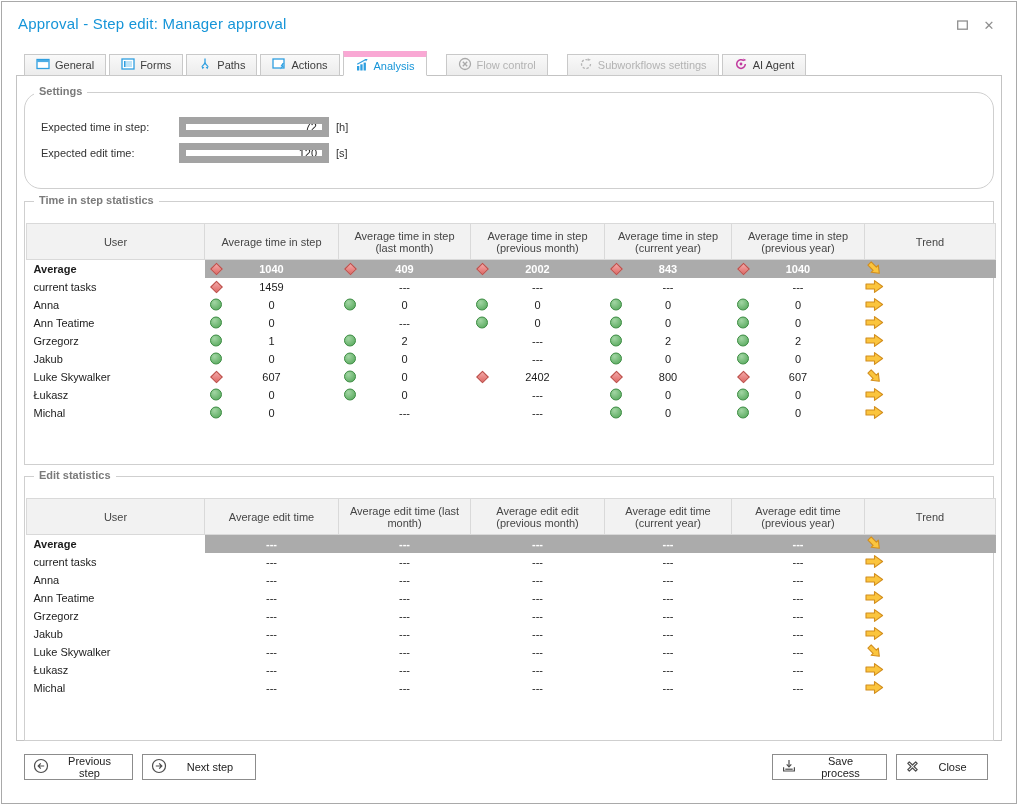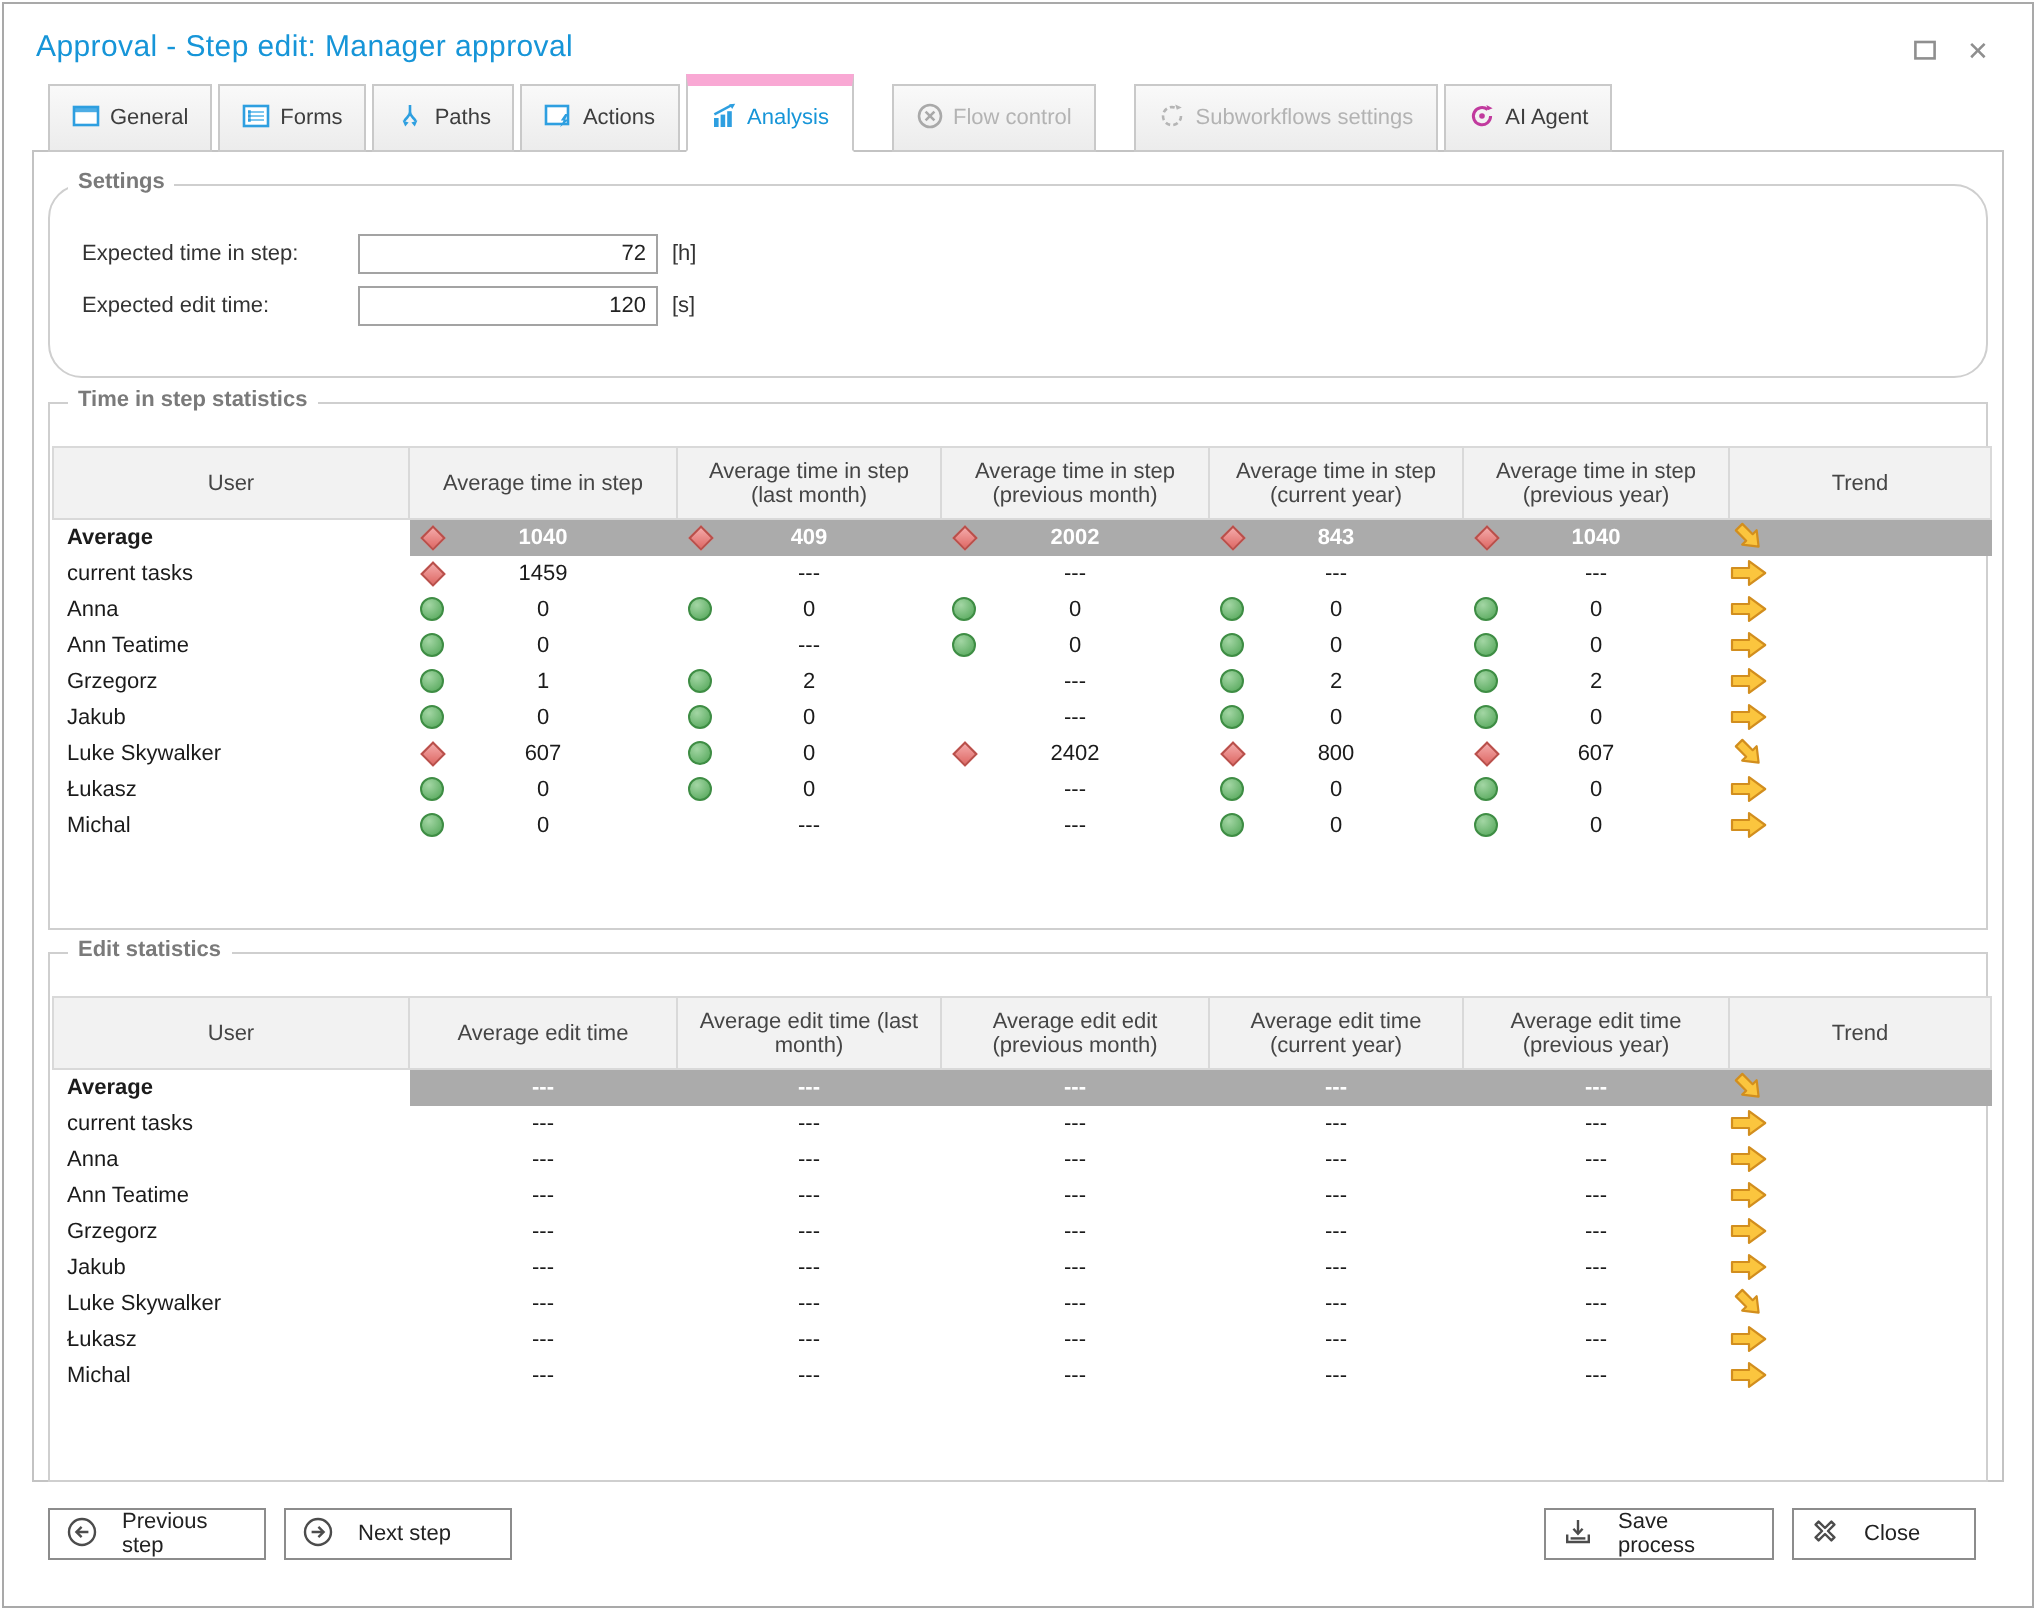--- a/index.html
+++ b/index.html
@@ -8,61 +8,61 @@
   .dialog { width:1016px; height:803px; margin:1px; border:1px solid #a9a9a9; background:#fff; overflow:hidden; position:relative; }
 
   
   .titlebar { height:50px; padding:13px 20px 0 16px; display:flex; justify-content:space-between; align-items:flex-start; }
   .title { font-size:15px; color:#1695d8; letter-spacing:.2px; }
   .win-controls { display:flex; gap:13px; align-items:center; margin-top:3px; }
   .win-btn { width:14px; height:14px; display:flex; align-items:center; justify-content:center; color:#8f8f8f; font-size:13px; line-height:1; cursor:default; }
 
   
   .tabstrip { display:flex; gap:3px; margin:0 0 -1px 22px; height:24px; align-items:flex-end; position:relative; z-index:2; }
-  .tab { display:flex; align-items:center; gap:5px; height:22px; padding:16px 11px; font-size:11px; color:#3d3d3d;
+  .tab { display:flex; align-items:center; gap:5px; height:22px; padding:4px 11px; font-size:11px; color:#3d3d3d;
          background:linear-gradient(#f9f9f9,#ececec); border:1px solid #c9c9c9; white-space:nowrap; cursor:default; }
   .tab.active { height:25px; background:#fff; color:#1695d8; border-top:6px solid #f9a8d4; border-bottom:1px solid #fff; }
   .tab.disabled { color:#b3b3b3;margin-left:16px; }
   .tab svg { flex:none; }
 
   
   .panel { margin:0 14px; height:666px; border:1px solid #c3c3c3; background:#fff; padding:0 7px; position:relative; z-index:1; }
 
   .groupbox { border:1px solid #cfcfcf; position:relative; }
   .gb-legend { position:absolute; top:-8px; left:9px; background:#fff; padding:0 5px; font-size:11px; font-weight:bold; color:#7a7a7a; }
   #gb-settings { margin-top:16px; height:97px;border-radius:17px; }
   #gb-time { margin-top:12px; height:264px; }
   #gb-edit { margin-top:11px; height:265px; }
 
   .field-row { display:flex; align-items:center; margin-left:16px; height:20px; }
   .field-row.first { margin-top:24px; }
   .field-row.second { margin-top:6px; }
   .field-label { width:138px; font-size:11px; color:#333; }
-  .field-input { width:150px; height:20px; border:1px solid #a3a3a3; text-align:right; padding:0 5px; font-size:11px; color:#222; background:#fff; }
+  .field-input { width:150px; height:20px; border:7px solid #a3a3a3; text-align:right; padding:0 5px; font-size:11px; color:#222; background:#fff; }
   .field-unit { margin-left:7px; font-size:11px; color:#333; }
 
   
   .stat-table { border-collapse:collapse; table-layout:fixed; width:969px; margin:21px 0 0 1px; font-size:11px; }
   .stat-table th { background:#f2f2f2; border:1px solid #d9d9d9; color:#454545; font-weight:normal; height:36px; padding:1px 4px; text-align:center; line-height:12px; }
   .stat-table tbody td { height:18px; padding:0; color:#1b1b1b; border:none; }
   .stat-table td.user { padding-left:7px; }
   .stat-table tr.avg td.user { font-weight:bold; }
   .stat-table tr.avg td:not(.user) { background:#ababab; color:#fff; font-weight:bold; }
   .vcell { position:relative; text-align:center; }
   .vicon { position:absolute; left:4px; top:50%; transform:translateY(-50%); width:15px; height:15px; display:flex; align-items:center; justify-content:center; }
   .ic-diamond { width:9px; height:9px; background:linear-gradient(135deg,#f3a9a9,#df6a66); border:1px solid #b8504b; transform:rotate(45deg); display:block; }
   .ic-circle { width:12px; height:12px; border-radius:50%; background:radial-gradient(circle at 35% 30%,#a3d6a4,#4fa455); border:1px solid #3e8d44; display:block; }
   td.trend { padding-left:3px; }
   td.trend svg { vertical-align:middle; }
 
   
   .footer { display:flex; justify-content:space-between; margin:13px 28px 0 22px; }
   .btn-group { display:flex; gap:9px; }
   .btn { display:flex; align-items:center; height:26px; border:1px solid #8c8c8c; background:#fff; font-size:11px; color:#222; padding:0 10px 0 8px; gap:8px; cursor:default; }
-  .btn .lbl { flex:1; text-align:left; padding:0 4px; }
+  .btn .lbl { flex:1; text-align:center; padding:0 4px; }
   .btn.w-prev { width:109px; } .btn.w-next { width:114px; } .btn.w-save { width:115px; } .btn.w-close { width:92px; }
 </style>
 </head>
 <body>
 
 <div class="dialog">
   <div class="titlebar">
     <span class="title">Approval - Step edit: Manager approval</span>
     <span class="win-controls">
       <span class="win-btn">

